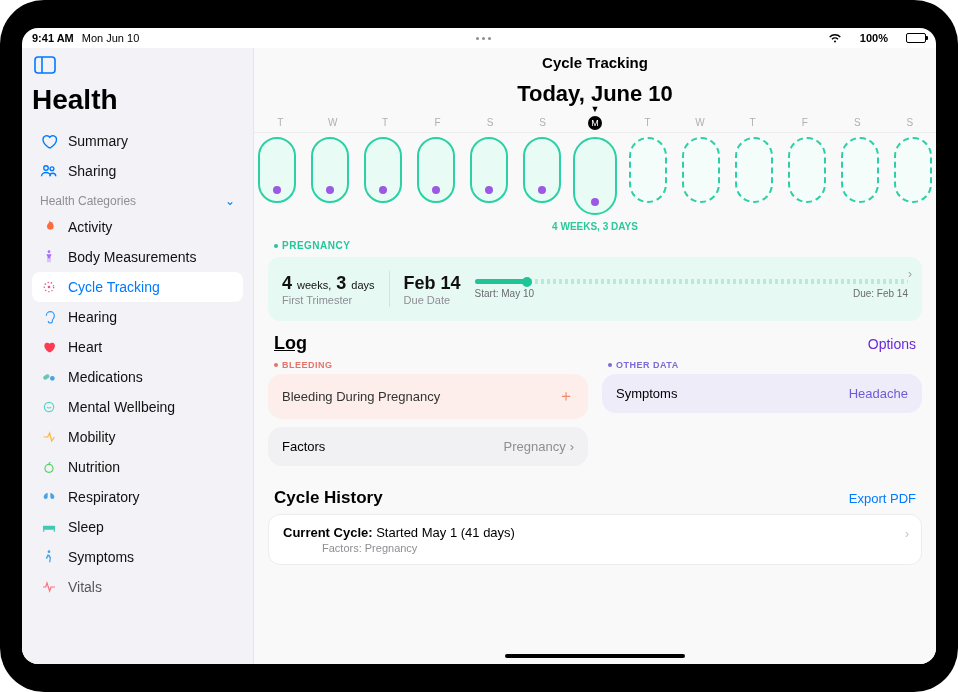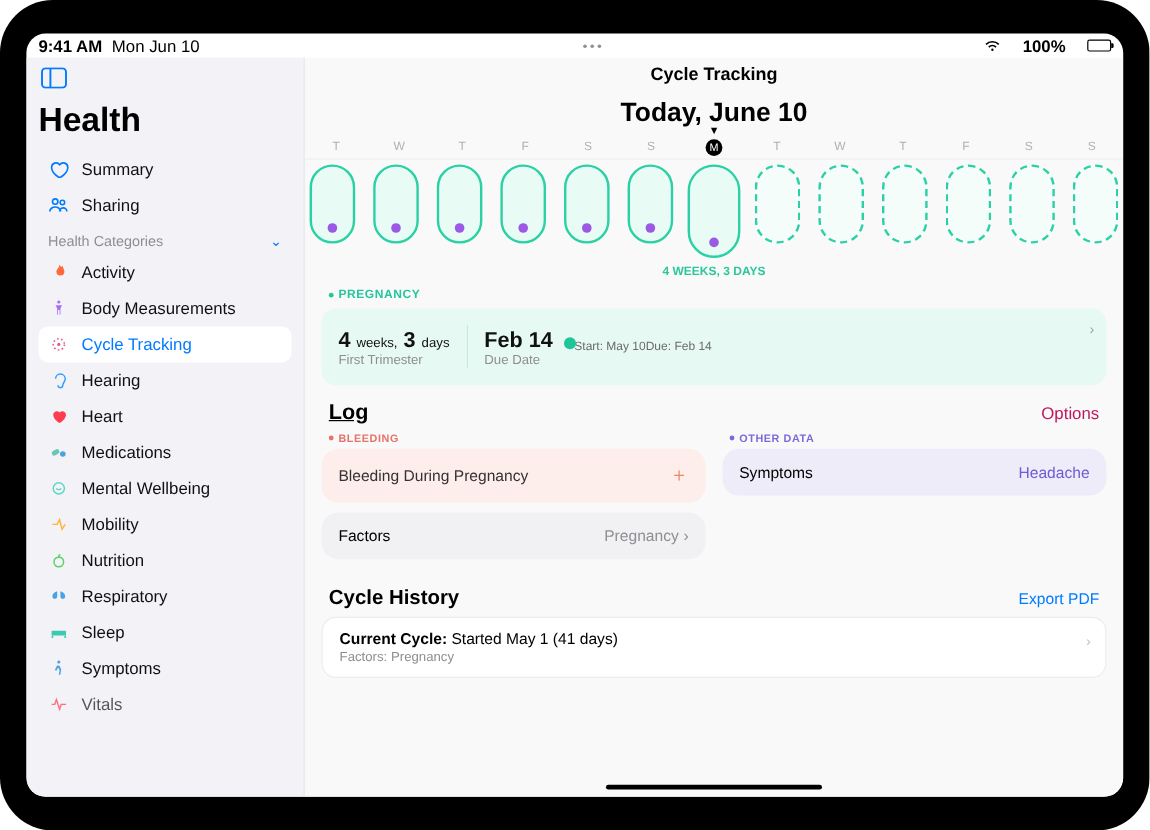--- a/index.html
+++ b/index.html
@@ -4,21 +4,21 @@
 <style>
   * { margin:0; padding:0; box-sizing:border-box; font-family:-apple-system, "Helvetica Neue", Arial, sans-serif; }
   body { background:#fff; display:flex; justify-content:center; }
   .device {
     width:958px; height:692px; background:#000; border-radius:44px; padding:28px 22px;
     position:relative;
   }
   .screen {
     width:100%; height:100%; background:#fff; border-radius:16px; overflow:hidden; display:flex; flex-direction:column;
   }
-  .status-bar { display:flex; align-items:center; height:20px; font-size:14px; font-weight:600; padding:0 10px; color:#000; }
+  .status-bar { display:flex; align-items:center; height:20px; font-size:11px; font-weight:600; padding:0 10px; color:#000; }
   .status-left { display:flex; gap:8px; align-items:center; }
   .status-center { flex:1; display:flex; justify-content:center; gap:3px; }
   .status-dot { width:3px; height:3px; background:#8e8e93; border-radius:50%; }
   .status-right { display:flex; gap:18px; align-items:center; }
   .wifi {display:inline-block;}
   .battery { width:20px; height:10px; border:1px solid #000; border-radius:2px; position:relative; }
   .battery::after { content:""; position:absolute; right:-3px; top:2px; width:2px; height:4px; background:#000; border-radius:0 1px 1px 0;}
   .battery .fill { background:#000; height:100%; width:100%; border-radius:1px;}
   .content { flex:1; display:flex; min-height:0; }
   
@@ -47,50 +47,50 @@
   
   .section-label { font-size:10px; font-weight:700; letter-spacing:.5px; color:#24c69b; display:flex; align-items:center; gap:4px; padding:2px 20px;}
   .section-label .bullet { width:4px; height:4px; background:#24c69b; border-radius:50%;}
   .preg-card { margin:4px 14px 0 14px; background:#e6f9f2; border-radius:12px; display:flex; align-items:center; padding:14px 14px; gap:14px; position:relative;}
   .preg-card .chev { position:absolute; right:10px; top:10px; color:#a0a0a5; font-size:12px;}
   .preg-col { display:flex; flex-direction:column;}
   .preg-col .big { font-size:18px; font-weight:700; color:#111; white-space:nowrap;}
   .preg-col .big .unit { font-size:11px; font-weight:500;}
   .preg-col .sub { font-size:11px; color:#8e8e93;}
   .divider { width:1px; height:36px; background:#c9e9de;}
-  .progress-area { flex:1; display:flex; flex-direction:row; gap:4px;}
+  .progress-area { flex:1; display:flex; flex-direction:column; gap:4px;}
   .pbar { height:5px; background:repeating-linear-gradient(90deg,#b9ead9 0 3px,transparent 3px 6px); border-radius:3px; position:relative;}
   .pbar .filled { position:absolute; left:0; top:0; height:100%; width:12%; background:#1fc497; border-radius:3px;}
   .pbar .marker { position:absolute; top:50%; transform:translate(-50%,-50%); width:10px; height:10px; background:#1fc497; border-radius:50%; left:12%;}
   .prow { display:flex; justify-content:space-between; font-size:10px; color:#6b6b70;}
   
   .log-head { display:flex; justify-content:space-between; align-items:center; padding:12px 20px 2px 20px;}
   .log-head .h { font-size:18px; font-weight:800;text-decoration:underline;}
-  .log-head .opt { font-size:14px; color:#be185d;}
+  .log-head .opt { font-size:14px; color:#6d28d9;}
   .log-grid { display:flex; gap:14px; padding:0 14px;}
   .log-col { flex:1; display:flex; flex-direction:column;}
   .mini-label { font-size:9px; font-weight:700; letter-spacing:.5px; display:flex; align-items:center; gap:4px; padding:4px 6px;}
   .mini-label.red { color:#e57368;} .mini-label.red .b{background:#e57368;}
   .mini-label.purple{ color:#7a6bd8;} .mini-label.purple .b{background:#7a6bd8;}
   .mini-label .b{width:4px;height:4px;border-radius:50%;}
   .cell { border-radius:14px; padding:12px 14px; display:flex; justify-content:space-between; align-items:center; font-size:13px; margin-bottom:8px;}
   .cell.pink { background:#fdeeeb; color:#333;}
   .cell.pink .plus { color:#ef8a66; font-size:16px; font-weight:300;}
   .cell.gray { background:#f1f1f4;}
   .cell.gray .val { color:#8e8e93; display:flex; align-items:center; gap:4px;}
   .cell.purple { background:#eeecf9;}
   .cell.purple .val { color:#6f5bd6; font-weight:500;}
   
   .hist-head { display:flex; justify-content:space-between; align-items:center; padding:14px 20px 4px 20px;}
   .hist-head .h { font-size:17px; font-weight:800;}
   .hist-head .link { font-size:13px; color:#007aff;}
   .hist-card { margin:2px 14px 0 14px; background:#fff; border:1px solid #ececf0; border-radius:12px; padding:10px 14px; position:relative; overflow:hidden;}
   .hist-card .line1 { font-size:13px;}
   .hist-card .line1 .b { font-weight:700;}
-  .hist-card .line2 { font-size:11px; color:#8e8e93; margin-top:2px;}
+  .hist-card .line2 { font-size:11px; color:#8e8e93; margin-top:2px;margin-left:39px;}
   .hist-card .chev { position:absolute; right:12px; top:12px; color:#c0c0c5; font-size:12px;}
   .home-ind { position:absolute; bottom:6px; left:50%; transform:translateX(-50%); width:180px; height:4px; background:#000; border-radius:2px;}
   svg { display:block;}
 </style>
 </head>
 <body>
 
 <div class="device">
  <div class="screen">
   <div class="status-bar">

